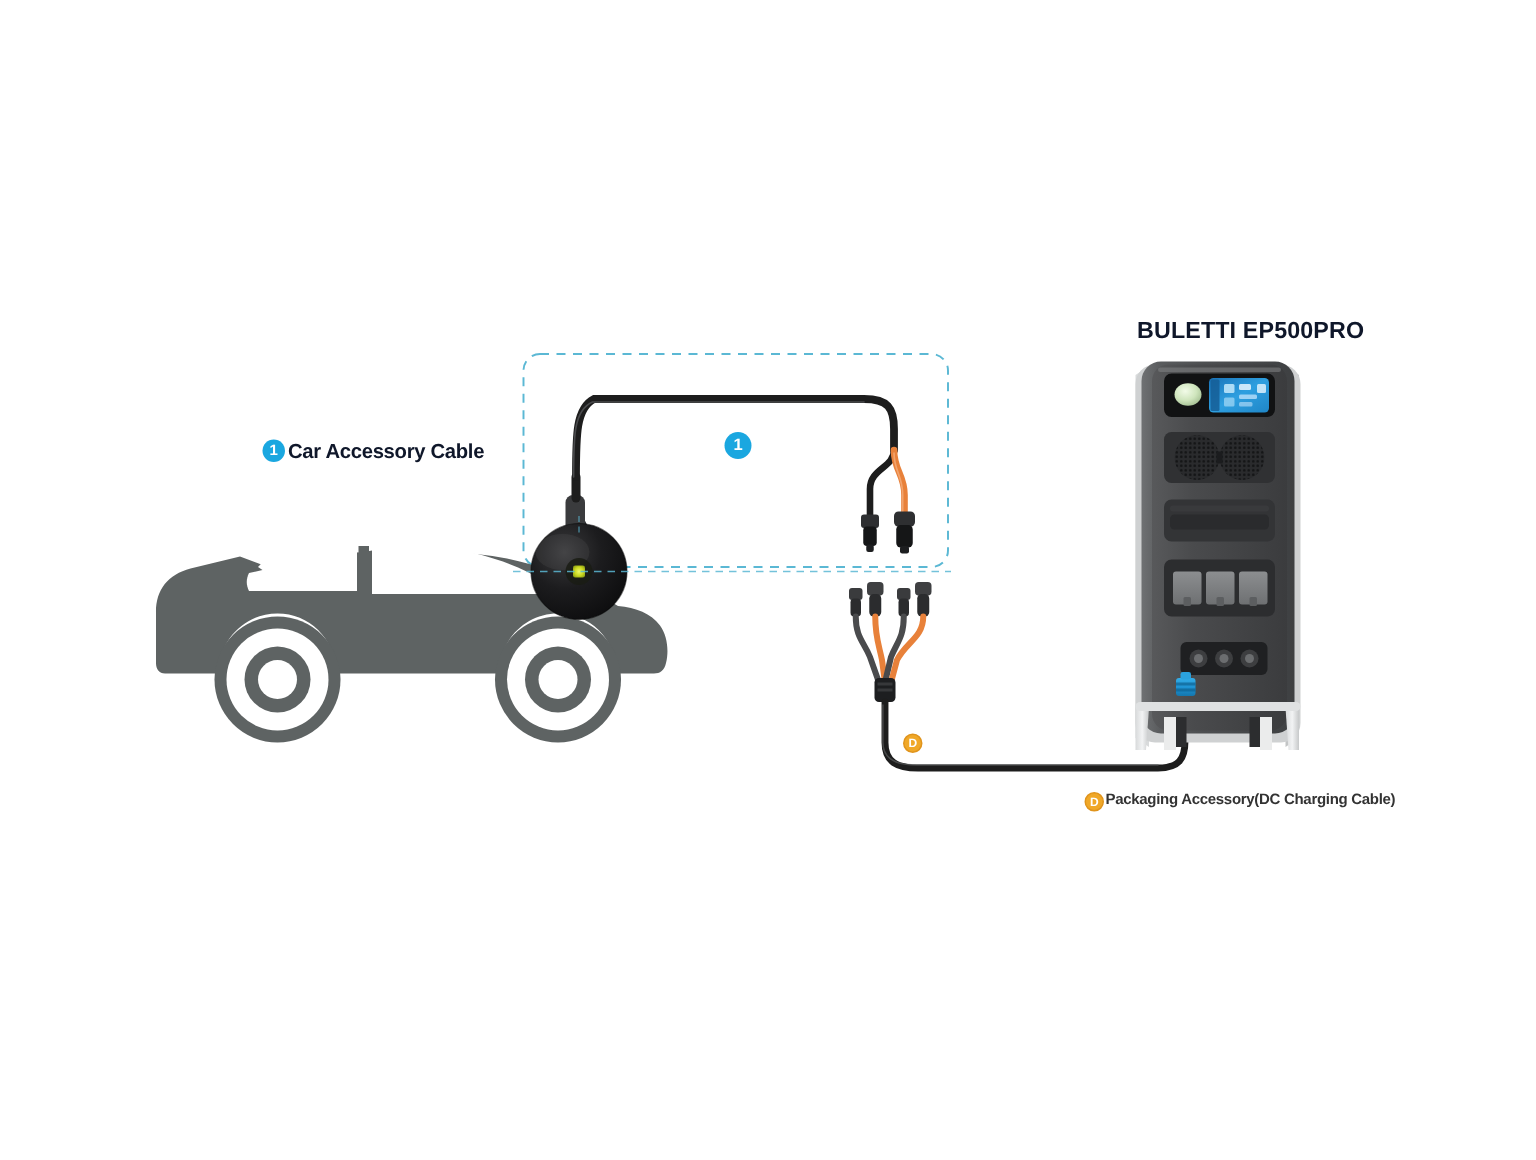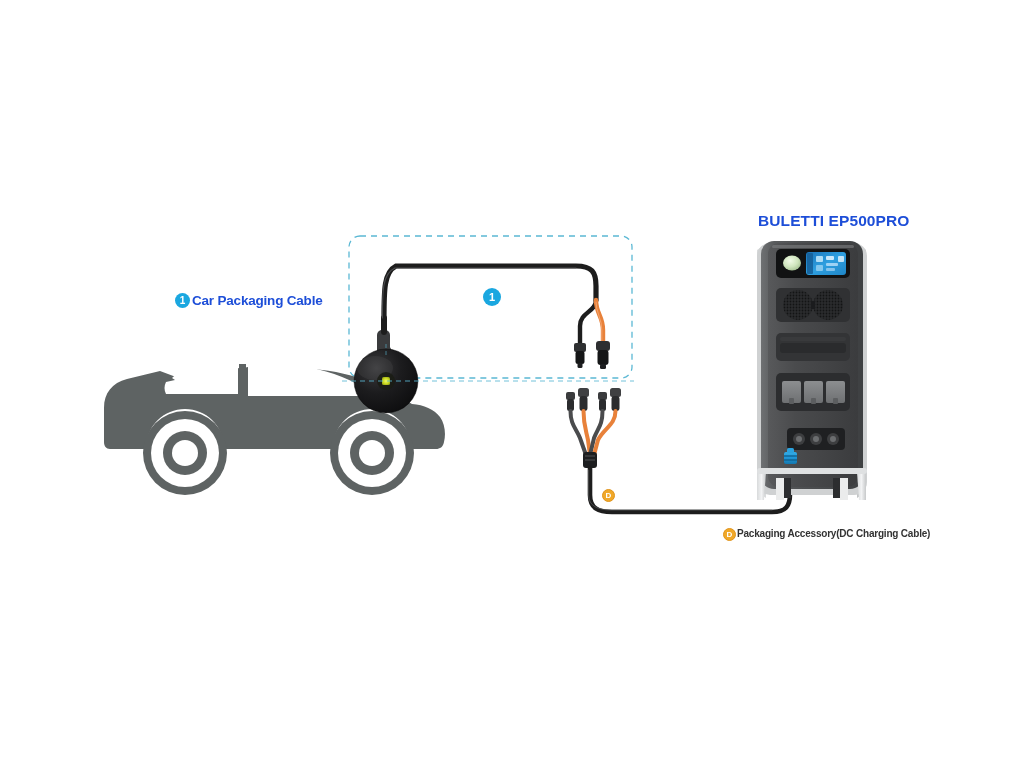--- a/index.html
+++ b/index.html
@@ -26,21 +26,21 @@
     position: absolute;
     left: 0; top: 0;
     width: 1024px;
     height: 773px;
     display: block;
   }
   .lbl {
     position: absolute;
     white-space: nowrap;
     font-weight: bold;
-    color: #1d4ed8;
+    color: #0f172a;
     letter-spacing: -0.2px;
   }
   #title-text {
     left: 758px;
     top: 212px;
     font-size: 15.5px;
     letter-spacing: 0.1px;
   }
   #legend1-text {
     left: 192px;
@@ -393,21 +393,21 @@
         <rect x="784" y="478" width="7" height="20" fill="#2c2d2f"></rect>
         <rect x="833" y="478" width="7" height="20" fill="#2c2d2f"></rect>
         <rect x="757" y="468" width="110" height="6" rx="3" fill="#dfe1e2"></rect>
       </g>
     </g>
 
   </svg>
 
   <div class="badge" id="badge-legend-1">1</div>
 
-  <div class="lbl" id="legend1-text">Car Packaging Cable</div>
+  <div class="lbl" id="legend1-text">Car Accessory Cable</div>
 
   <div class="badge" id="badge-box-1">1</div>
 
   <div class="lbl" id="title-text">BULETTI EP500PRO</div>
 
   <div class="badge" id="badge-cable-d">D</div>
 
   <div class="badge" id="badge-legend-d">D</div>
 
   <div class="lbl" id="legend2-text">Packaging Accessory(DC Charging Cable)</div>

